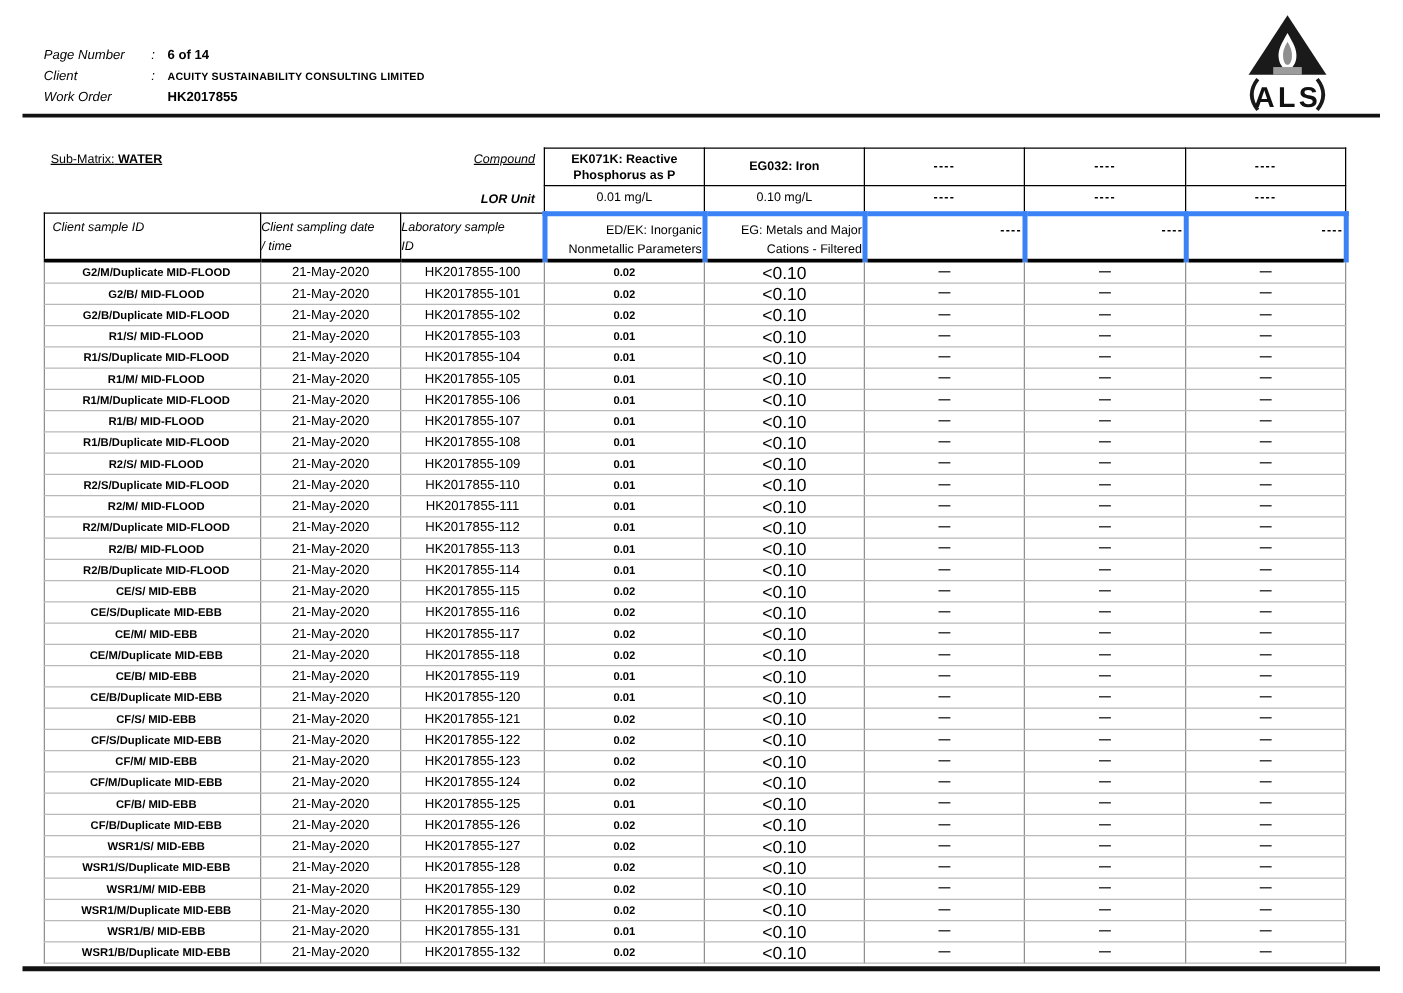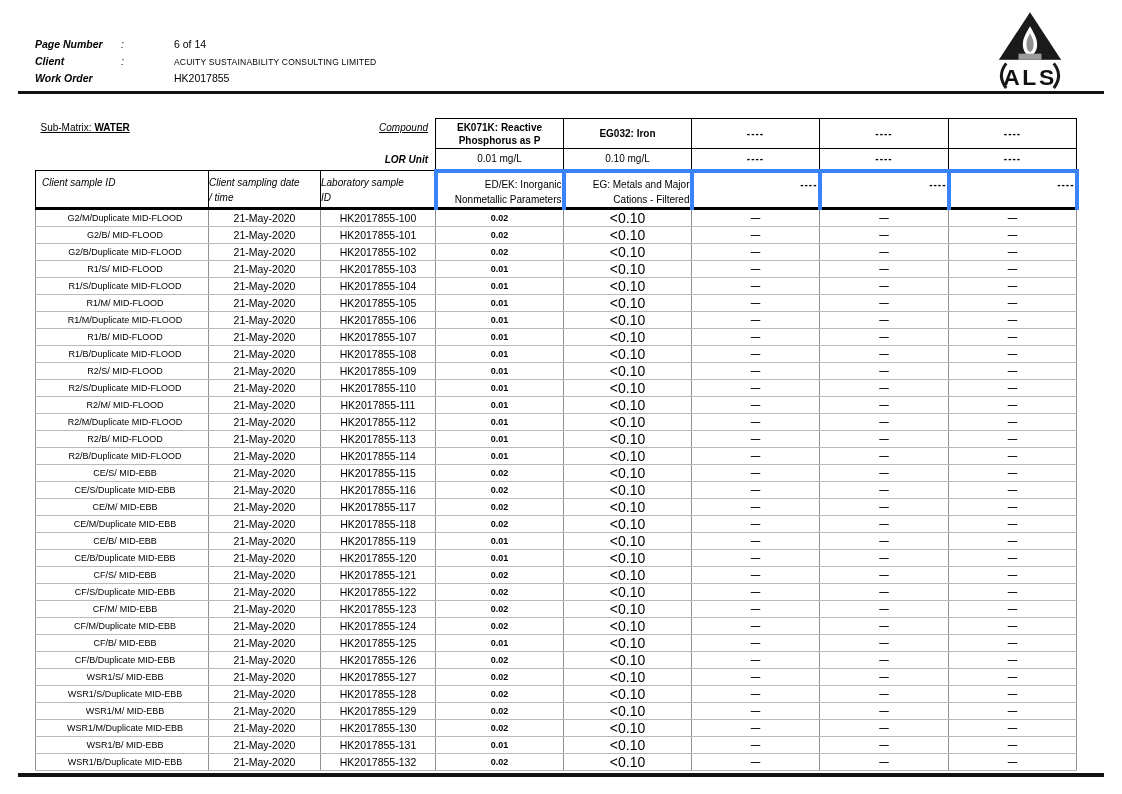--- a/index.html
+++ b/index.html
@@ -4,23 +4,23 @@
 <style>
   html,body { margin:0; padding:0; }
   body {
     width:1122px; height:794px; background:#ffffff; color:#000;
     font-family:"Liberation Sans", sans-serif; position:relative; overflow:hidden;
   }
 
   
   .hdr-fields { position:absolute; left:35px; top:38px; }
   .hdr-row { display:flex; height:17px; align-items:baseline; }
-  .hdr-label { width:86px; font-style:italic; font-size:10.5px;font-weight:bold; }
+  .hdr-label { width:86px; font-style:italic; font-size:10.5px; }
   .hdr-sep { width:13px; font-size:10.5px; font-style:italic; }
-  .hdr-value { font-weight:normal; font-size:10.5px; white-space:nowrap;margin-left:40px; }
+  .hdr-value { font-weight:bold; font-size:10.5px; white-space:nowrap; }
   .hdr-row:nth-child(2) .hdr-value { font-size:8.5px; letter-spacing:.2px; }
 
   .logo { position:absolute; left:986px; top:6px; width:88px; height:90px; }
 
   .rule-top { position:absolute; left:18px; top:91px; width:1086px; height:3px; background:#121212; }
   .rule-bottom { position:absolute; left:18px; top:773px; width:1086px; height:4px; background:#121212; }
 
   
   .report-table { position:absolute; left:35px; top:118px; border-collapse:collapse; table-layout:fixed; }
   .report-table td { padding:0; font-size:10px; overflow:hidden; }
@@ -50,21 +50,21 @@
   .gcell {
     border:4px solid #3b82f6; font-size:10px; text-align:right; vertical-align:top;
     padding-top:4px !important; line-height:15px; white-space:pre-line;margin-top:36px;
   }
   tr.r-heads td { border-bottom:3px solid #000; }
 
   tr.datarow td {
     border-left:1px solid #8f8f8f; border-right:1px solid #8f8f8f; border-bottom:1px solid #b9b9b9;
     text-align:center; vertical-align:middle;
   }
-  td.sid { text-align:center; padding-left:6px !important; font-weight:normal; font-size:9px; }
+  td.sid { text-align:center; padding-left:6px !important; font-weight:bold; font-size:9px; }
   td.dte { font-size:10.5px; }
   td.lab { font-size:10.5px; }
   td.v0  { font-weight:bold; font-size:9px; }
   td.v1  { font-size:14px; }
   td.vd  { font-weight:bold; font-size:9.5px; }
 </style>
 </head>
 <body>
 
 <div class="hdr-fields">

